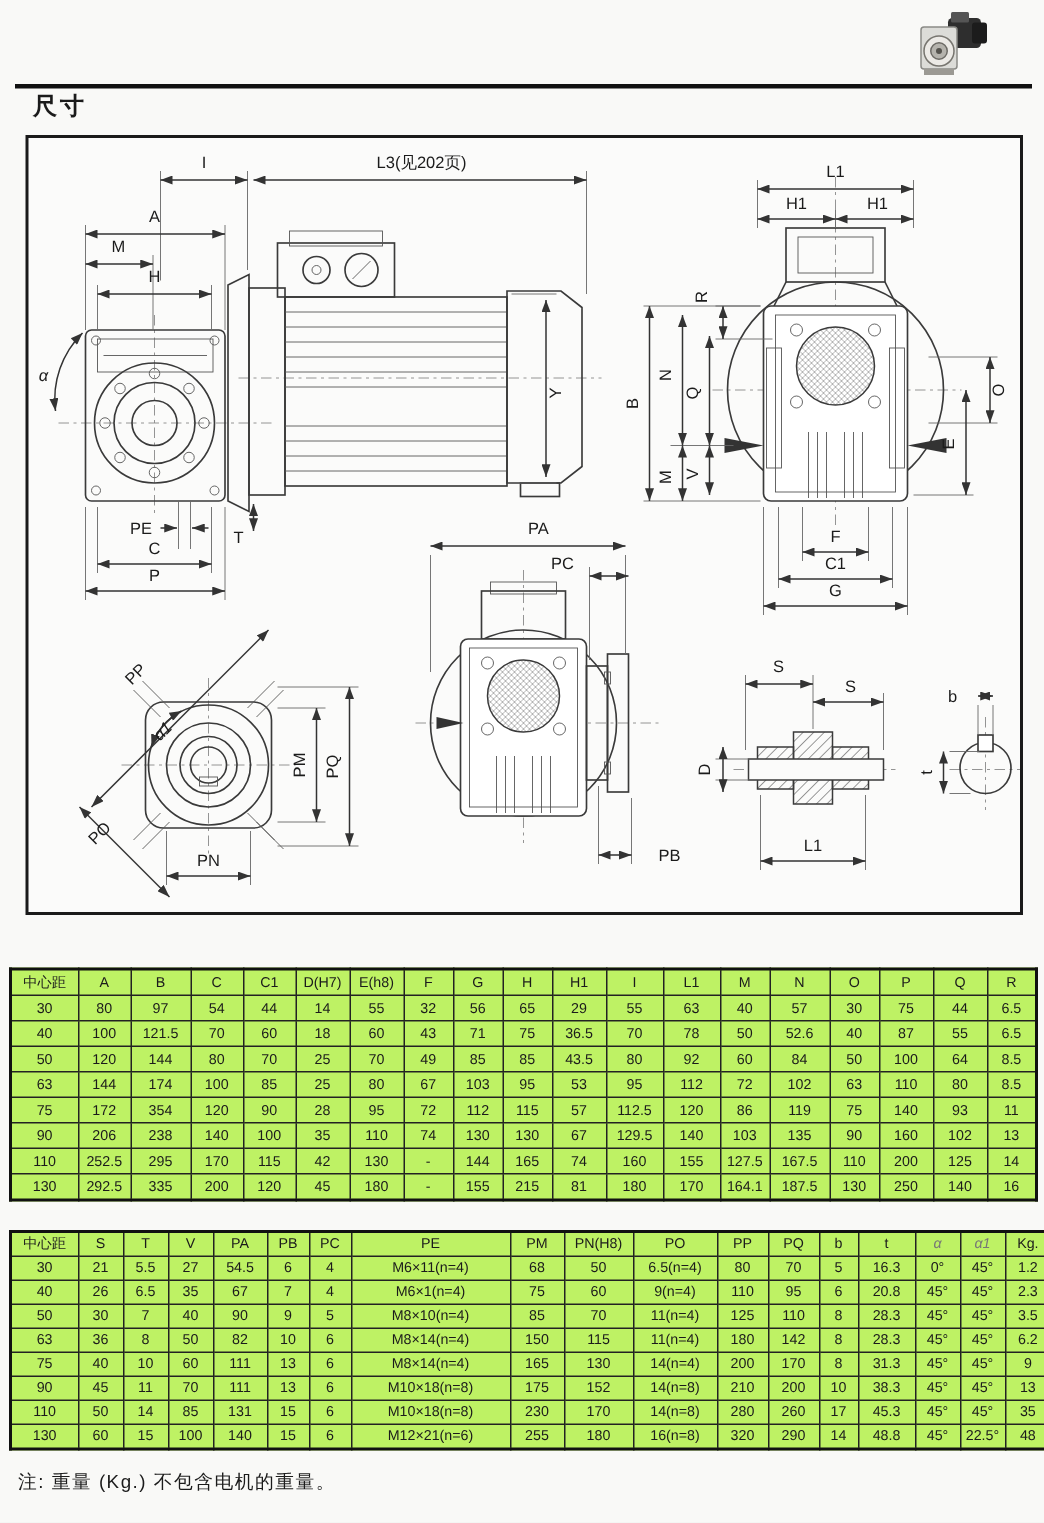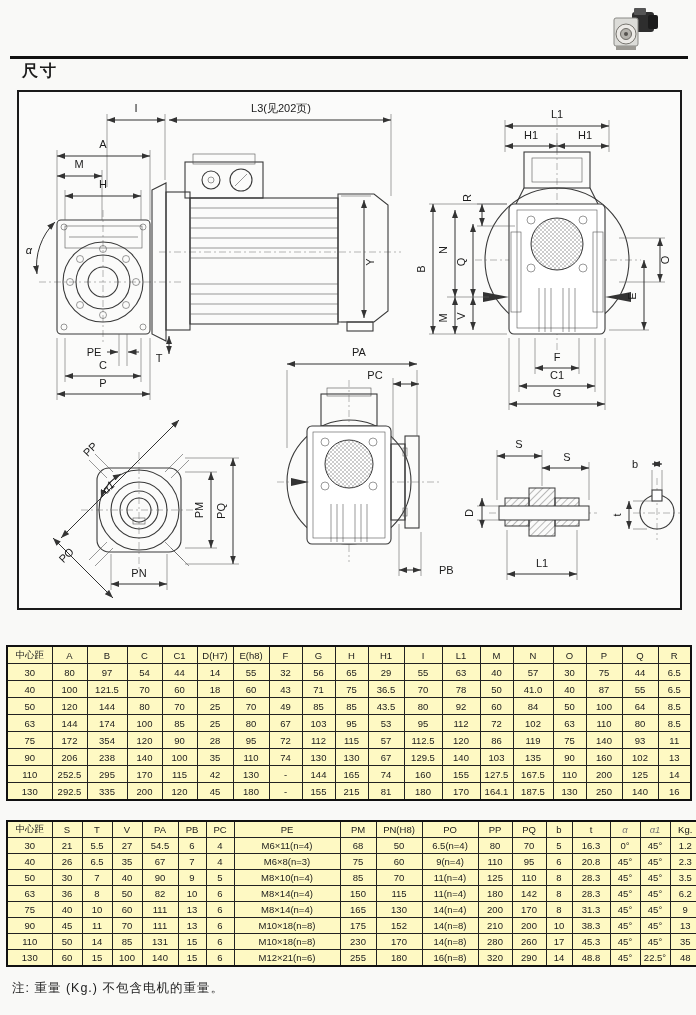--- a/index.html
+++ b/index.html
@@ -6,21 +6,21 @@
   body{background:#e8e8e6;font-family:"Liberation Sans","DejaVu Sans",sans-serif;}
   .page{position:relative;width:696px;height:1015px;background:#f9f9f7;color:#1b1b1b;overflow:hidden;}
   .toprule{position:absolute;top:56px;left:10px;width:678px;height:3px;background:#111;}
   .title{position:absolute;top:61px;left:22px;font-size:16px;font-weight:bold;letter-spacing:2px;}
   .logo{position:absolute;top:6px;left:608px;width:56px;height:50px;}
   .frame{position:absolute;top:90px;left:17px;width:665px;height:520px;border:2px solid #1a1a1a;box-sizing:border-box;background:#fbfbfa;}
   .frame svg{display:block;}
   .shaftnote{position:absolute;top:620px;right:14px;font-size:11px;color:#222;margin-top:33px;}
   .t1wrap{position:absolute;top:645px;left:6px;width:684px;}
   .t2wrap{position:absolute;top:820px;left:6px;width:684px;}
-  table{border-collapse:collapse;table-layout:fixed;width:100%;font-size:9.5px;background:#fef9c3;}
+  table{border-collapse:collapse;table-layout:fixed;width:100%;font-size:9.5px;background:#bef264;}
   table{border:2px solid #111;}
   th,td{border:1px solid #222;text-align:center;padding:0;height:16px;font-weight:normal;white-space:nowrap;overflow:hidden;}
   .t2wrap th,.t2wrap td{height:15px;}
   th.alpha{font-style:italic;color:#777;}
   .footnote{position:absolute;top:980px;left:12px;font-size:12.5px;letter-spacing:1px;}
   
   .sh{stroke:#3a3a3a;stroke-width:1.1;fill:none;}
   .shf{stroke:#3a3a3a;stroke-width:1.1;fill:#fff;}
   .fin{stroke:#555;stroke-width:.6;fill:none;}
   .dim{stroke:#333;stroke-width:1;fill:none;}
@@ -423,21 +423,21 @@
             <td>60</td>
             <td>18</td>
             <td>60</td>
             <td>43</td>
             <td>71</td>
             <td>75</td>
             <td>36.5</td>
             <td>70</td>
             <td>78</td>
             <td>50</td>
-            <td>41.0</td>
+            <td>52.6</td>
             <td>40</td>
             <td>87</td>
             <td>55</td>
             <td>6.5</td>
           </tr>
           <tr>
             <td>50</td>
             <td>120</td>
             <td>144</td>
             <td>80</td>
@@ -631,21 +631,21 @@
             <td>1.2</td>
           </tr>
           <tr>
             <td>40</td>
             <td>26</td>
             <td>6.5</td>
             <td>35</td>
             <td>67</td>
             <td>7</td>
             <td>4</td>
-            <td>M6×8(n=3)</td>
+            <td>M6×1(n=4)</td>
             <td>75</td>
             <td>60</td>
             <td>9(n=4)</td>
             <td>110</td>
             <td>95</td>
             <td>6</td>
             <td>20.8</td>
             <td>45°</td>
             <td>45°</td>
             <td>2.3</td>

